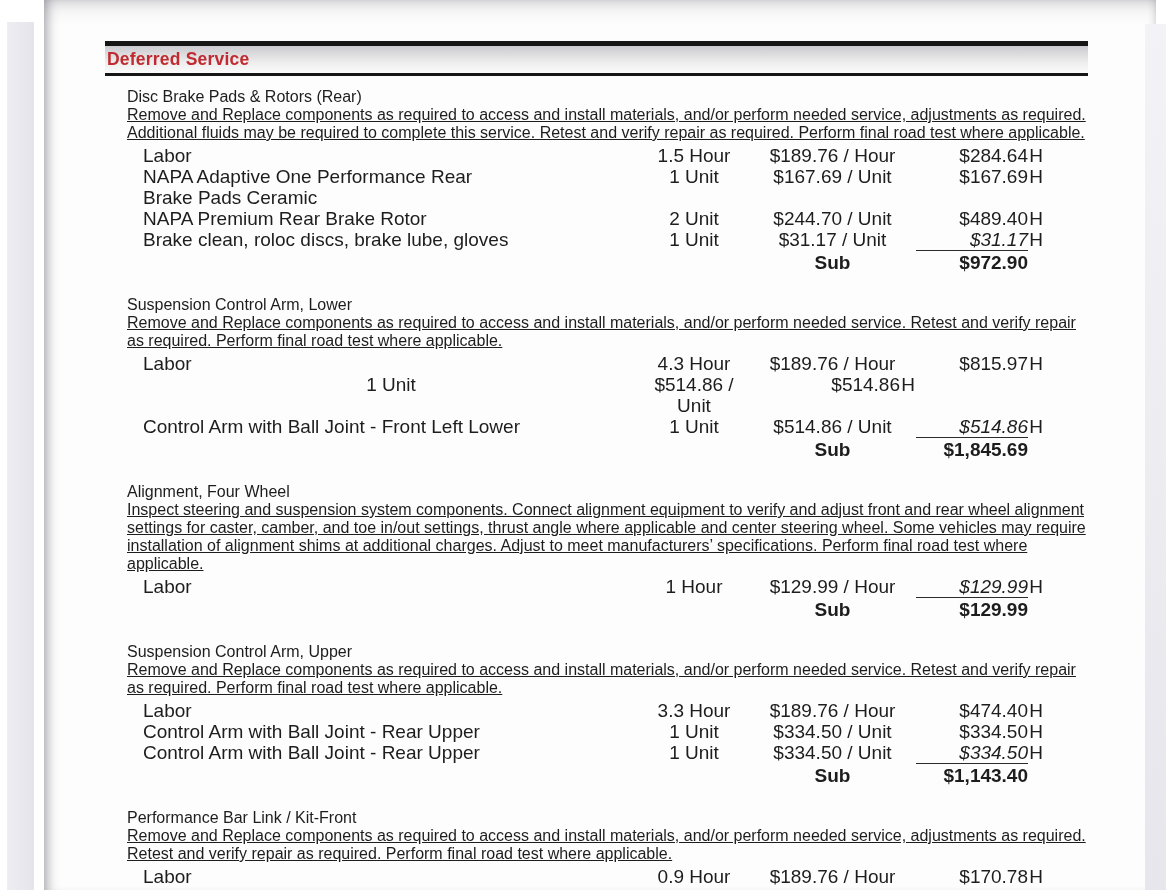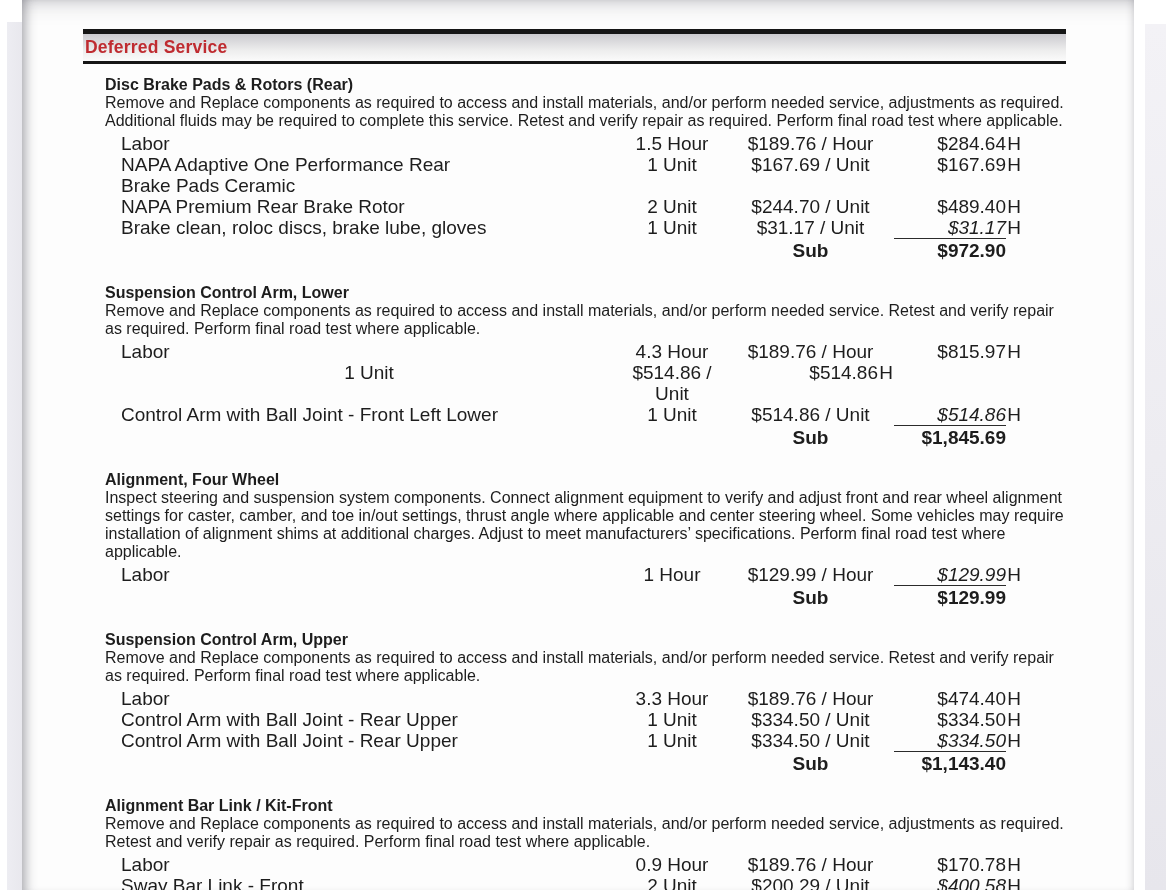--- a/index.html
+++ b/index.html
@@ -11,38 +11,38 @@
   }
   .gutter-left{
     position:absolute;left:7px;top:22px;width:27px;height:868px;
     background:linear-gradient(to right,#ededf2,#e5e4ea);
   }
   .gutter-right{
     position:absolute;left:1145px;top:24px;width:21px;height:866px;
     background:linear-gradient(to bottom,#f3f2f6,#e7e6ec);
   }
   .page{
-    position:absolute;left:22px;top:0;width:1112px;height:890px;
+    position:absolute;left:44px;top:0;width:1112px;height:890px;
     background:#fdfdfd;box-sizing:border-box;
-    padding:0 36px 0 61px;
+    padding:12px 36px 0 61px;
     box-shadow:inset 10px 2px 12px -7px rgba(55,55,68,.45),
                inset -7px 0 9px -7px rgba(55,55,68,.28),
                inset 0 26px 18px -20px rgba(120,120,130,.25);
   }
   .rule-thick{margin-top:29px;height:5px;background:#161616;width:983px;}
   .rule-thin{height:3px;background:#161616;width:983px;}
   .band{
     width:981px;padding:3px 0 3px 2px;
     background:linear-gradient(to bottom,#cbcacf 0%,#ededed 60%,#fbfbfb 100%);
   }
   .band .title{font-size:17.5px;font-weight:bold;letter-spacing:.2px;}
   .section{margin:22px 0 0 22px;}
   .section:first-of-type{margin-top:12px;}
-  .sec-title{font-weight:bold;font-size:16px;line-height:18px;}
-  .sec-desc{font-size:16px;line-height:18px;max-width:961px;}
+  .sec-title{font-weight:normal;font-size:16px;line-height:18px;}
+  .sec-desc{font-size:16px;line-height:18px;max-width:961px;text-decoration:underline;}
   .items{margin-left:16px;width:901px;margin-top:3px;}
   .row{
     display:grid;grid-template-columns:1fr 110px 167px 128px;
     font-size:19px;line-height:21px;align-items:start;
   }
   .cell-name{padding-right:112px;}
   .cell-qty,.cell-rate{text-align:center;}
   .cell-tot{display:flex;justify-content:flex-end;}
   .amt{width:112px;text-align:right;}
   .flag{width:16px;text-align:center;}
@@ -230,21 +230,21 @@
     <div class="cell-rate sub-label">Sub</div>
     <div class="cell-tot">
       <span class="amt sub-amt">$1,143.40</span>
       <span class="flag"></span>
     </div>
   </div>
 </div>
   </section>
 
   <section class="section">
-    <div class="sec-title">Alignment Bar Link / Kit-Front</div>
+    <div class="sec-title">Performance Bar Link / Kit-Front</div>
     <div class="sec-desc">Remove and Replace components as required to access and install materials, and/or perform needed service, adjustments as required. Retest and verify repair as required. Perform final road test where applicable.</div>
     <div class="items">
   <div class="row">
     <div class="cell-name">Labor</div>
     <div class="cell-qty">0.9 Hour</div>
     <div class="cell-rate">$189.76 / Hour</div>
     <div class="cell-tot">
       <span class="amt">$170.78</span>
       <span class="flag">H</span>
     </div>

